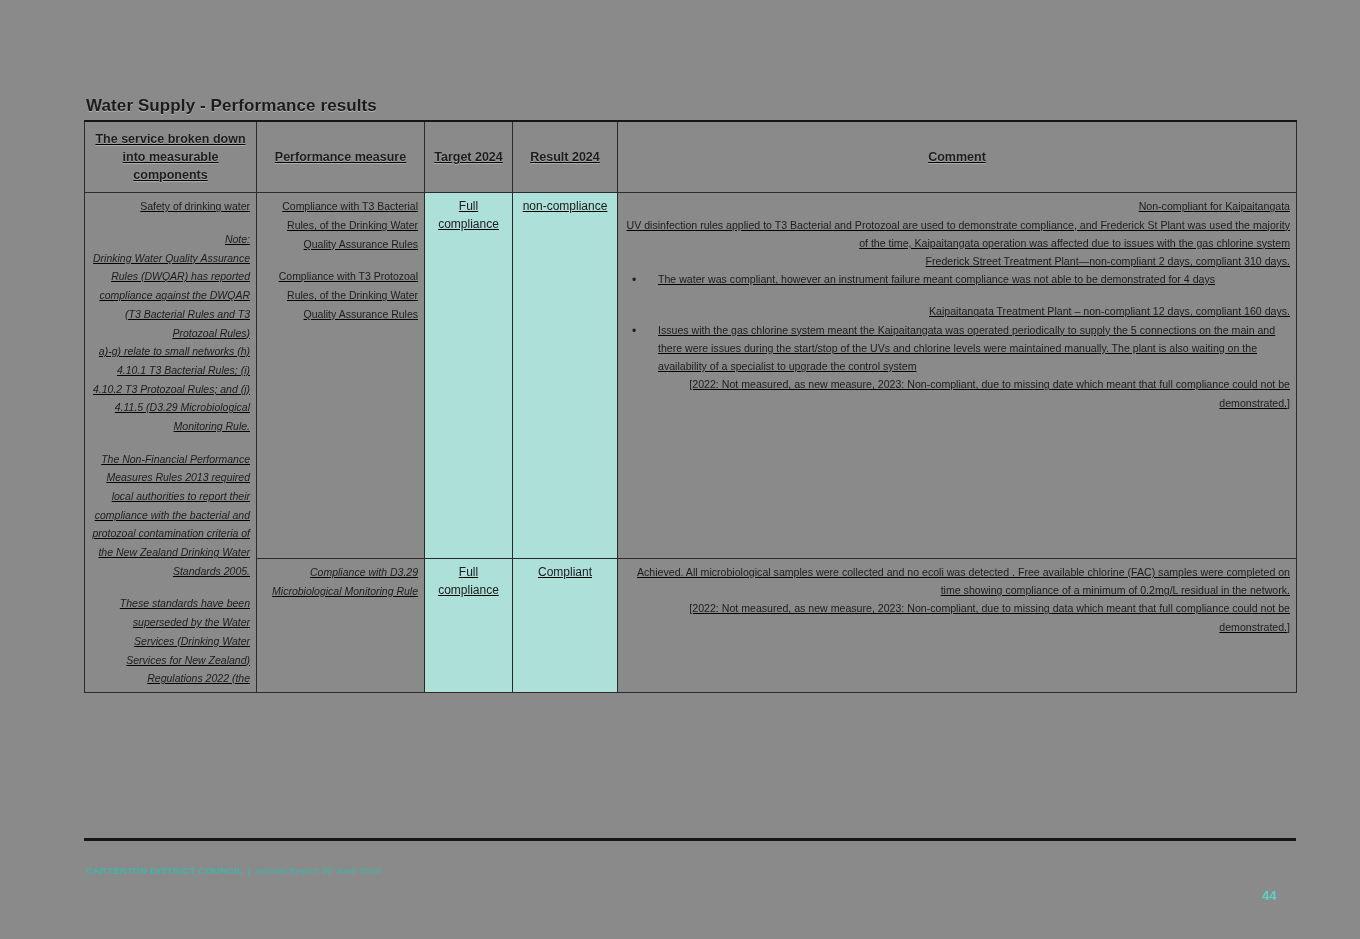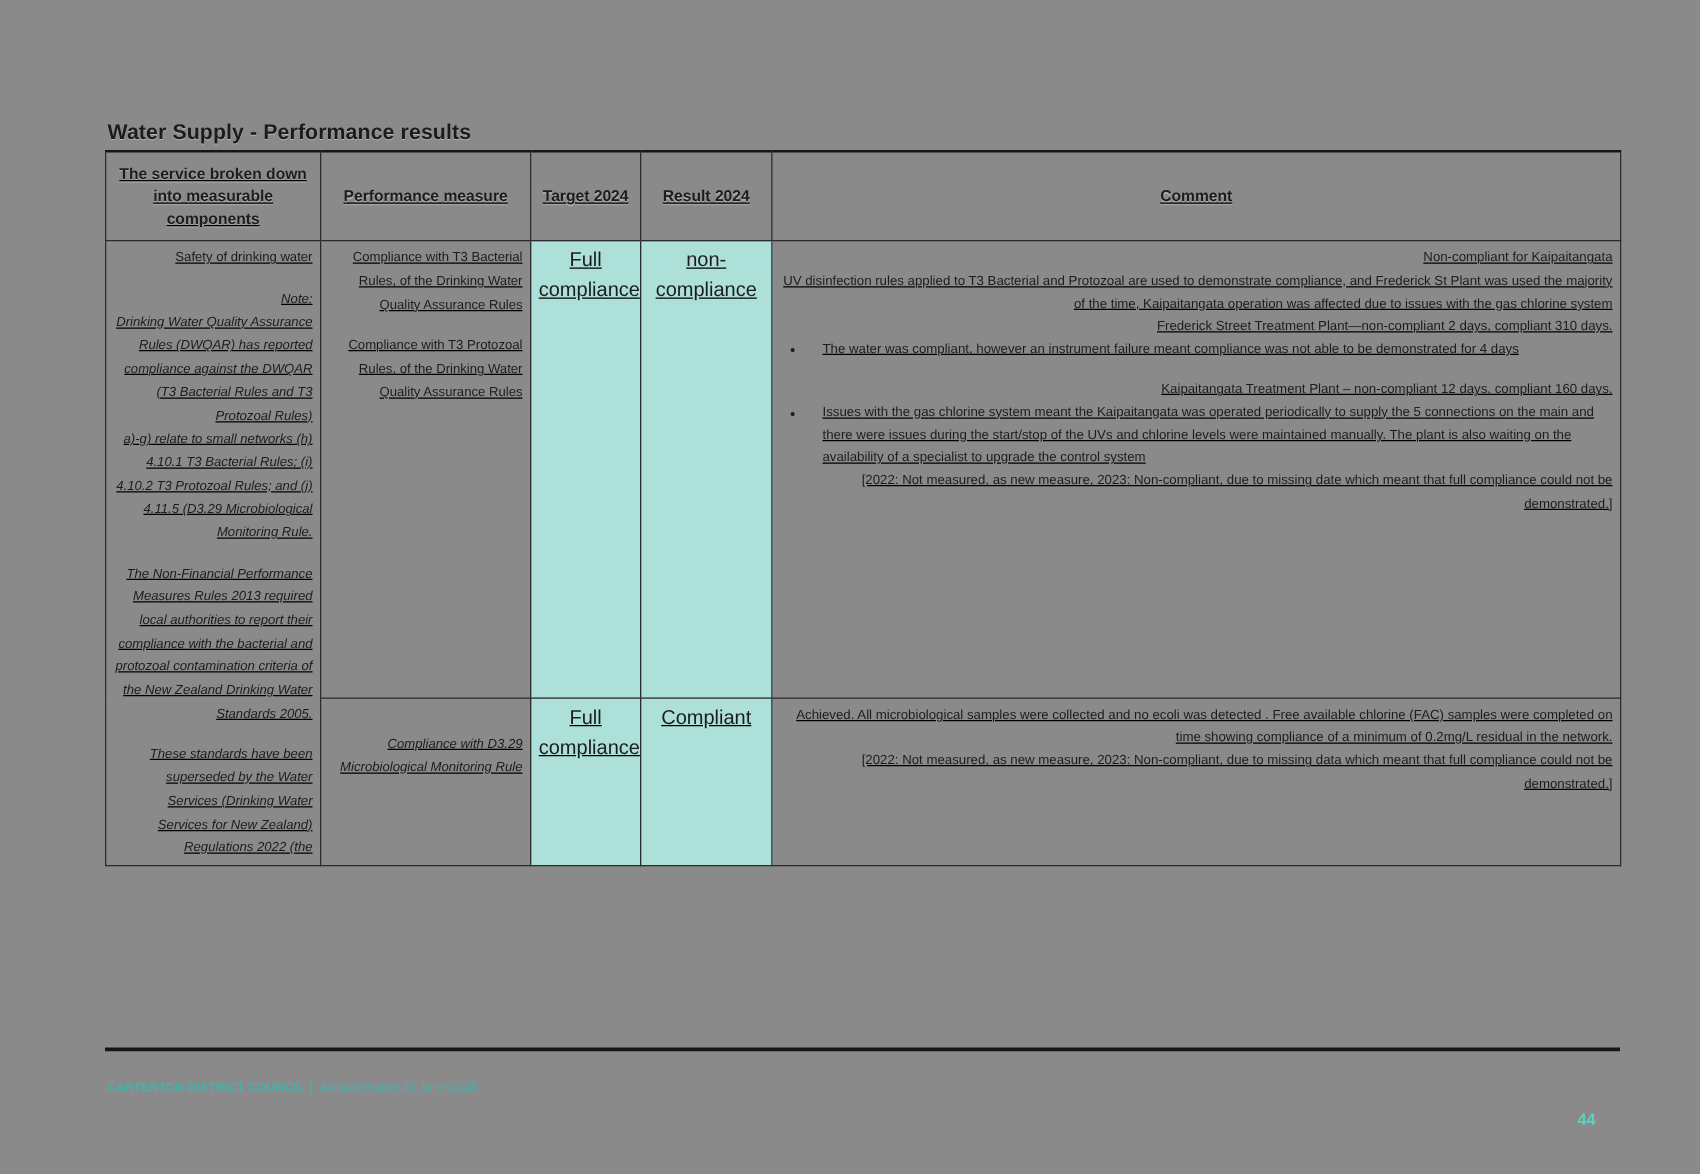--- a/index.html
+++ b/index.html
@@ -60,27 +60,27 @@
   .col-c { width: 88px; }
   .col-d { width: 105px; }
   .col-e { width: 679px; }
 
   td.cell-a, td.cell-b {
     font-size: 10.5px;
     line-height: 1.78;
   }
   td.cell-a { font-style: italic; }
   td.cell-a .plain { font-style: normal; }
-  td.cell-b .ital { font-style: italic; margin-top: 23px; }
+  td.cell-b .ital { font-style: italic; }
 
   td.teal {
     background: #ace0d8;
     text-align: center;
     vertical-align: top;
-    font-size: 16px;
+    font-size: 12px;
     line-height: 1.5;
     padding-top: 6px;
   }
   td.cell-e {
     font-size: 10.6px;
     line-height: 1.72;
     margin-left: 43px;
   }
   .gap { display: block; height: 14px; }
   .nl { display: block; text-align: right; }

